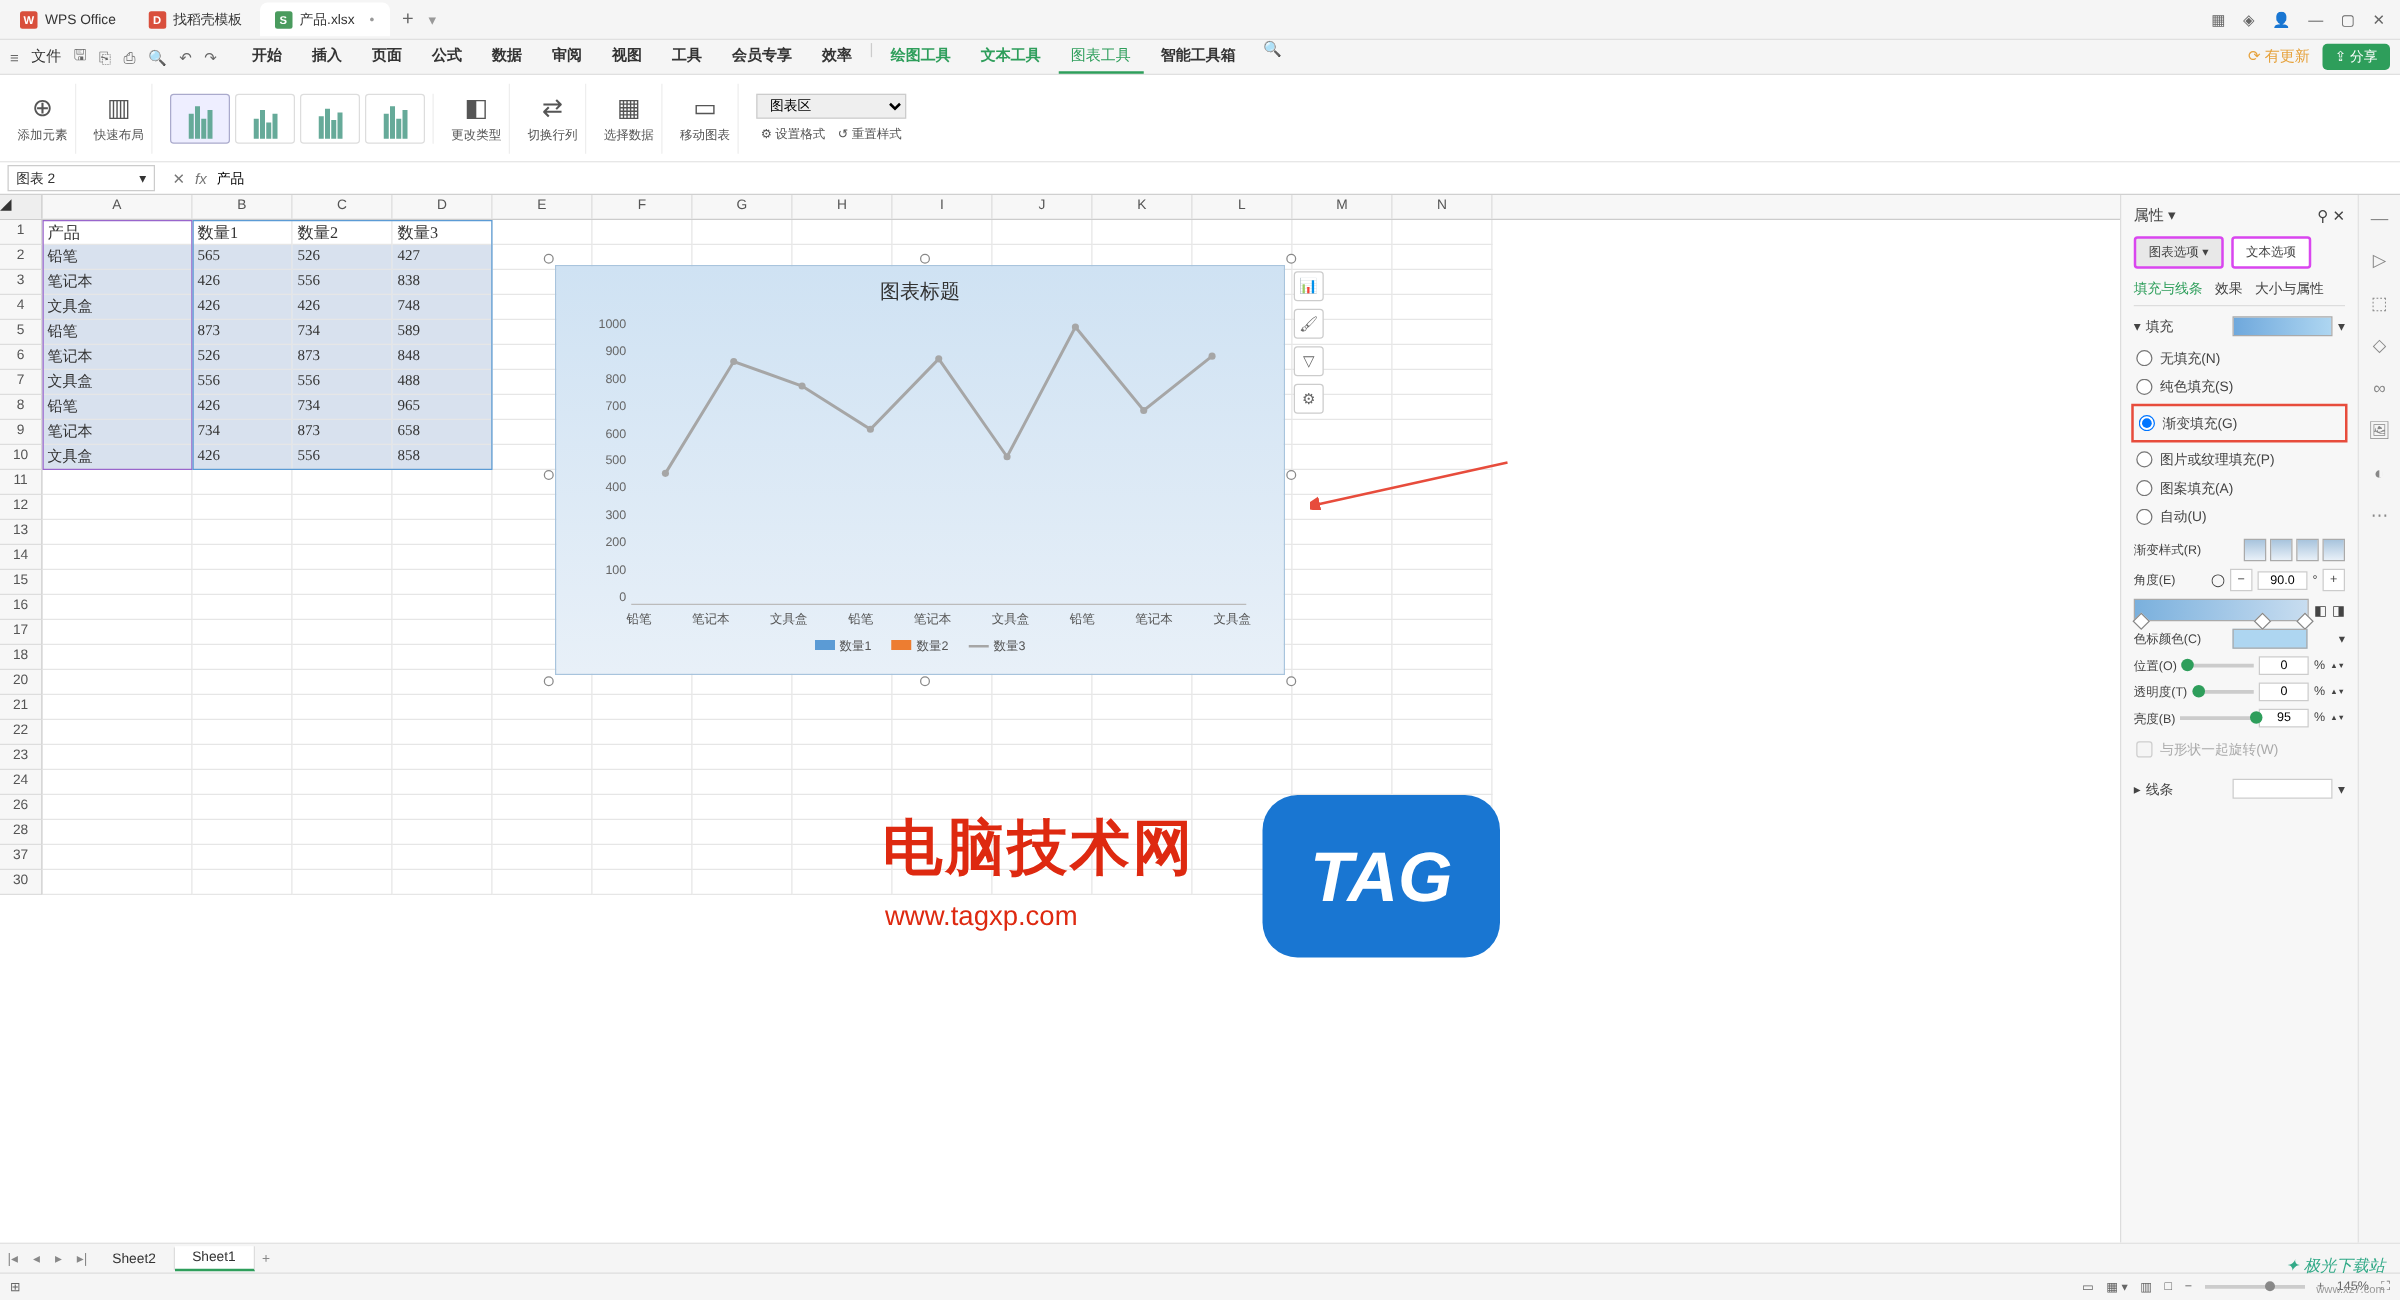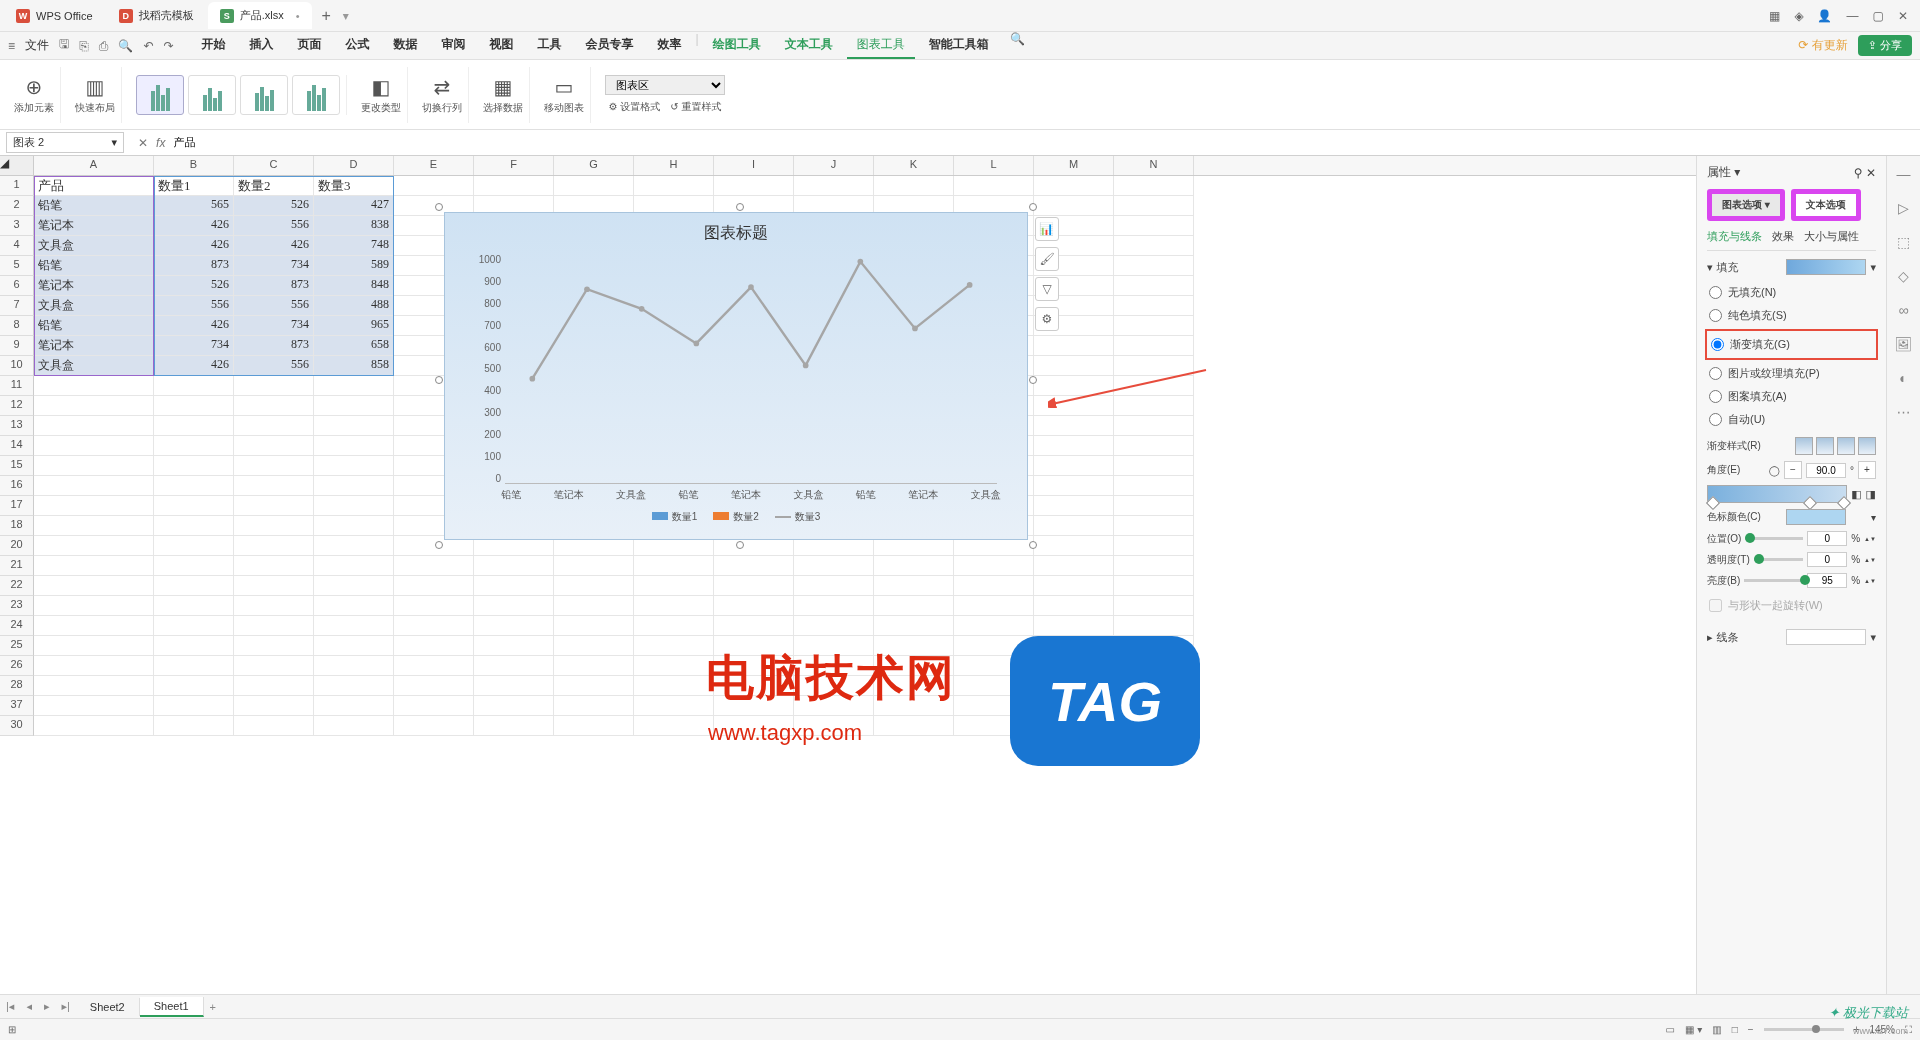--- a/index.html
+++ b/index.html
@@ -46,21 +46,21 @@
 .main { display: flex; height: calc(100vh - 32px - 28px - 70px - 26px - 24px - 22px); }
 
 .sheet { flex: 1; background: #fff; position: relative; overflow: hidden; }
 .col-headers { display: flex; height: 20px; background: #f7f7f7; border-bottom: 1px solid #ccc; position: sticky; top: 0; }
 .corner { width: 34px; border-right: 1px solid #ccc; background: #eee; }
 .ch { width: 80px; text-align: center; border-right: 1px solid #ddd; font-size: 11px; color: #555; padding-top: 2px; }
 .rows { }
 .row { display: flex; height: 20px; }
 .rh { width: 34px; background: #f7f7f7; border-right: 1px solid #ccc; border-bottom: 1px solid #ddd; text-align: center; font-size: 11px; color: #555; padding-top: 2px; }
 .cell { width: 80px; border-right: 1px solid #e6e6e6; border-bottom: 1px solid #e6e6e6; padding: 1px 4px; font-size: 12px; overflow: hidden; white-space: nowrap; }
-.cell.data { background: #d8e1ee; text-align: right; font-family: serif; }
+.cell.data { background: #d8e1ee; text-align: left; font-family: serif; }
 .cell.data.txt { text-align: left; }
 .hdr-row .cell { font-family: "SimSun", serif; font-size: 13px; }
 .blue-border { position: absolute; border: 1.5px solid #5b9bd5; pointer-events: none; }
 .purple-border { position: absolute; border: 1.5px solid #9966cc; pointer-events: none; }
 
 .chart-obj { position: absolute; left: 444px; top: 56px; width: 584px; height: 328px; background: linear-gradient(#cfe2f3,#e8f0f8); border: 1px solid #a8c4dd; }
 .chart-obj .ct { text-align: center; padding: 10px; font-size: 16px; font-family: "SimSun"; color: #333; }
 .chart-area { position: relative; height: 230px; margin: 0 20px; }
 .y-axis { position: absolute; left: 0; top: 0; bottom: 0; width: 36px; display: flex; flex-direction: column-reverse; justify-content: space-between; font-size: 10px; color: #666; text-align: right; }
 .plot { position: absolute; left: 40px; right: 10px; top: 0; bottom: 0; border-bottom: 1px solid #bbb; display: flex; align-items: flex-end; justify-content: space-around; }
@@ -81,21 +81,21 @@
 
 .watermark1 { position: absolute; left: 706px; top: 490px; font-size: 48px; font-weight: bold; color: #de2910; font-family: "Microsoft YaHei"; letter-spacing: 2px; }
 .watermark1b { position: absolute; left: 708px; top: 564px; font-size: 22px; color: #de2910; }
 .watermark2 { position: absolute; left: 1010px; top: 480px; width: 190px; height: 130px; background: #1976d2; border-radius: 28px; display: flex; align-items: center; justify-content: center; color: #fff; font-size: 56px; font-weight: bold; font-style: italic; font-family: Arial; }
 .watermark3 { position: absolute; right: 12px; bottom: 18px; color: #3a8; font-size: 13px; font-style: italic; }
 .watermark3b { position: absolute; right: 12px; bottom: 4px; color: #999; font-size: 9px; }
 
 .panel { width: 190px; background: #f7f7f7; border-left: 1px solid #ddd; padding: 8px 10px; font-size: 11px; color: #444; position: relative; }
 .panel-hdr { display: flex; align-items: center; justify-content: space-between; font-size: 12px; margin-bottom: 8px; }
 .panel-tabs { display: flex; gap: 6px; margin-bottom: 8px; }
-.ptab { padding: 4px 10px; border: 5px solid #d946ef; border-radius: 3px; background: #fff; font-size: 10px; font-weight: bold; }
+.ptab { padding: 4px 10px; border: 2px solid #d946ef; border-radius: 3px; background: #fff; font-size: 10px; }
 .ptab.active { background: #e8e8e8; }
 .sub-tabs { display: flex; gap: 10px; font-size: 11px; padding-bottom: 6px; border-bottom: 1px solid #ddd; margin-bottom: 8px; }
 .sub-tabs .st.active { color: #2e9e5b; }
 .section-title { font-size: 11px; font-weight: 500; margin: 6px 0; display: flex; align-items: center; gap: 4px; }
 .fill-preview { width: 80px; height: 16px; border: 1px solid #aaa; background: linear-gradient(90deg,#6fa8dc,#aed6f1); }
 .radio-row { display: flex; align-items: center; gap: 6px; padding: 4px 2px; font-size: 11px; }
 .radio-row input { margin: 0; }
 .hl-box { border: 2px solid #e74c3c; padding: 2px; margin: 2px -2px; }
 .ctrl-row { display: flex; align-items: center; justify-content: space-between; margin: 6px 0; font-size: 10px; gap: 4px; }
 .ctrl-row input[type=text] { width: 40px; border: 1px solid #ccc; padding: 1px 3px; font-size: 10px; text-align: center; }
@@ -645,37 +645,20 @@
           <div class="cell"></div>
           <div class="cell"></div>
           <div class="cell"></div>
           <div class="cell"></div>
           <div class="cell"></div>
           <div class="cell"></div>
           <div class="cell"></div>
         </div>
         <div class="row">
           <div class="rh">24</div>
-          <div class="cell" style="width: 120px;"></div>
-          <div class="cell"></div>
-          <div class="cell"></div>
-          <div class="cell"></div>
-          <div class="cell"></div>
-          <div class="cell"></div>
-          <div class="cell"></div>
-          <div class="cell"></div>
-          <div class="cell"></div>
-          <div class="cell"></div>
-          <div class="cell"></div>
-          <div class="cell"></div>
-          <div class="cell"></div>
-          <div class="cell"></div>
-        </div>
-        <div class="row">
-          <div class="rh">25</div>
           <div class="cell" style="width: 120px;"></div>
           <div class="cell"></div>
           <div class="cell"></div>
           <div class="cell"></div>
           <div class="cell"></div>
           <div class="cell"></div>
           <div class="cell"></div>
           <div class="cell"></div>
           <div class="cell"></div>
           <div class="cell"></div>

